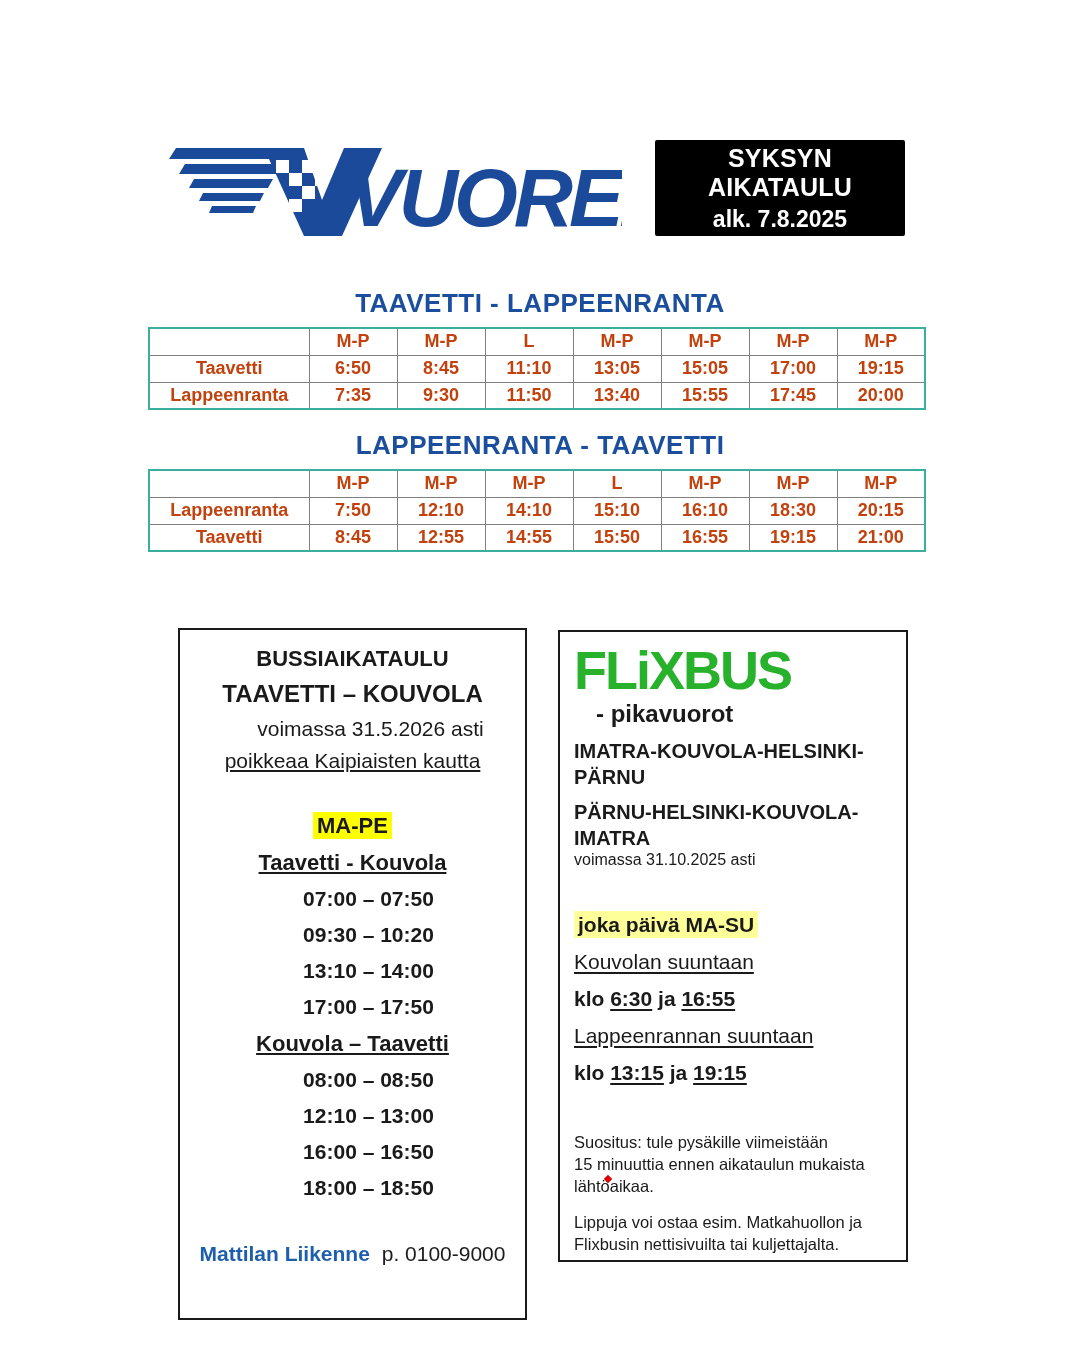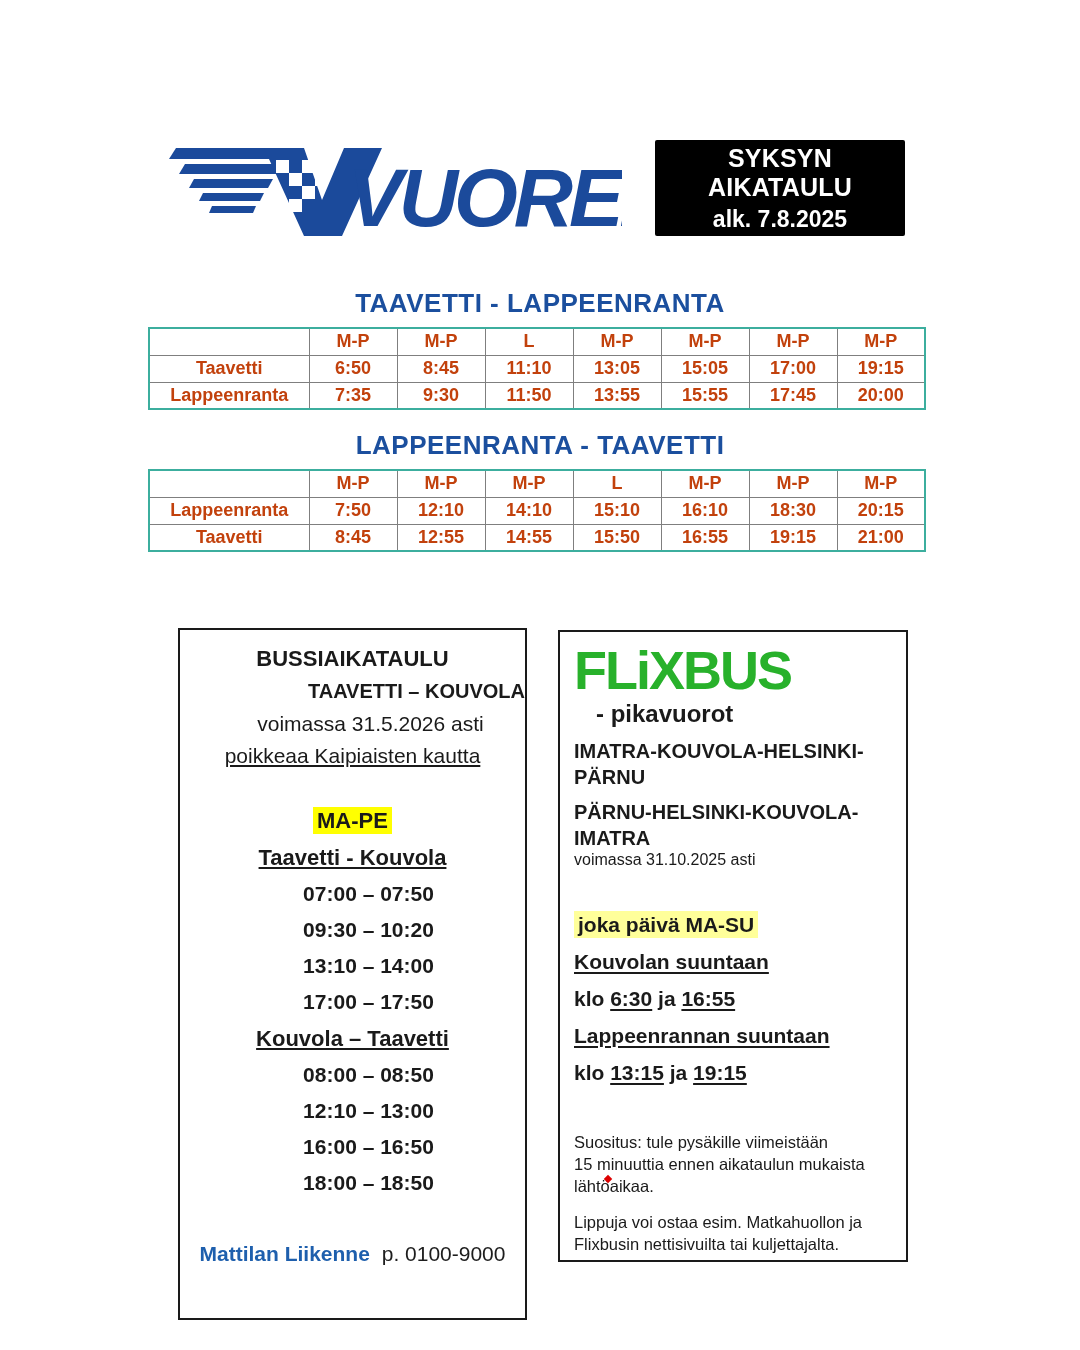--- a/index.html
+++ b/index.html
@@ -41,42 +41,42 @@
   table.tt td.daycode { font-weight:bold; }
   table.tt col.station { width:160px; }
   table.tt col.timecol { width:88px; }
 
   
   .leftbox {
     position:absolute; left:178px; top:628px; width:349px; height:692px;
     border:2px solid #1a1a1a; background:#ffffff; text-align:center;
   }
   .leftbox .h1 { margin-top:16px; font-size:22px; font-weight:bold; }
-  .leftbox .h2 { margin-top:8px;  font-size:20px; font-weight:bold;text-align:right; }
+  .leftbox .h2 { margin-top:8px;  font-size:24px; font-weight:bold; }
   .leftbox .valid { margin-top:9px; font-size:21px;padding-left:36px; }
   .leftbox .via { margin-top:8px; font-size:21px; text-decoration:underline; }
   .leftbox .days { margin-top:40px; font-size:22px; font-weight:bold; }
   .leftbox .days span { background:#ffff00; padding:1px 4px; }
   .leftbox .dirhead { margin-top:11px; font-size:22px; font-weight:bold; text-decoration:underline; }
   .leftbox .time { margin-top:9px; font-size:21px; font-weight:bold; line-height:27px;padding-left:32px; }
   .leftbox .operator { position:absolute; left:0; width:100%; bottom:52px; font-size:21px; }
   .leftbox .operator .op { color:#1e5fad; font-weight:bold; }
   .leftbox .operator .ph { color:#1d1d1d; margin-left:6px; }
 
   .rightbox {
     position:absolute; left:558px; top:630px; width:350px; height:632px;
     border:2px solid #1a1a1a; background:#ffffff; padding:10px 14px 0 14px; text-align:left;
   }
   .flix { color:#28b12b; font-size:54px; font-weight:bold; letter-spacing:-2px; line-height:56px; }
   .pika { font-size:24px; font-weight:bold; margin:2px 0 10px 22px; }
   .route { font-size:20px; font-weight:bold; line-height:26px; margin-top:9px; }
   .rvalid { font-size:16px; }
   .rdays { margin-top:44px; font-size:21px; font-weight:bold; }
   .rdays span { background:#ffff9a; padding:2px 4px; }
-  .dirhead2 { margin-top:13px; font-size:21px; font-weight:bold; text-decoration:underline; text-underline-offset:3px; }
+  .dirhead2 { margin-top:13px; font-size:21px; font-weight:normal; text-decoration:underline; text-underline-offset:3px; }
   .klo { margin-top:13px; font-size:21px; font-weight:bold; }
   .klo .u { text-decoration:underline; text-underline-offset:3px; }
   .note { font-size:16.5px; line-height:22px; position:relative; }
   .note.n1 { margin-top:46px; }
   .note.n2 { margin-top:14px; }
   .red-mark {
     position:absolute; left:31px; top:45px; width:6px; height:6px;
     background:#dd0000; transform:rotate(45deg);
   }
 </style>
@@ -144,21 +144,21 @@
     <td>13:05</td>
     <td>15:05</td>
     <td>17:00</td>
     <td>19:15</td>
   </tr>
   <tr>
     <td>Lappeenranta</td>
     <td>7:35</td>
     <td>9:30</td>
     <td>11:50</td>
-    <td>13:55</td>
+    <td>13:40</td>
     <td>15:55</td>
     <td>17:45</td>
     <td>20:00</td>
   </tr>
 </tbody>
   </table>
 
 <div class="tt-title t2">LAPPEENRANTA - TAAVETTI</div>
 <table class="tt t2">
   <colgroup>

